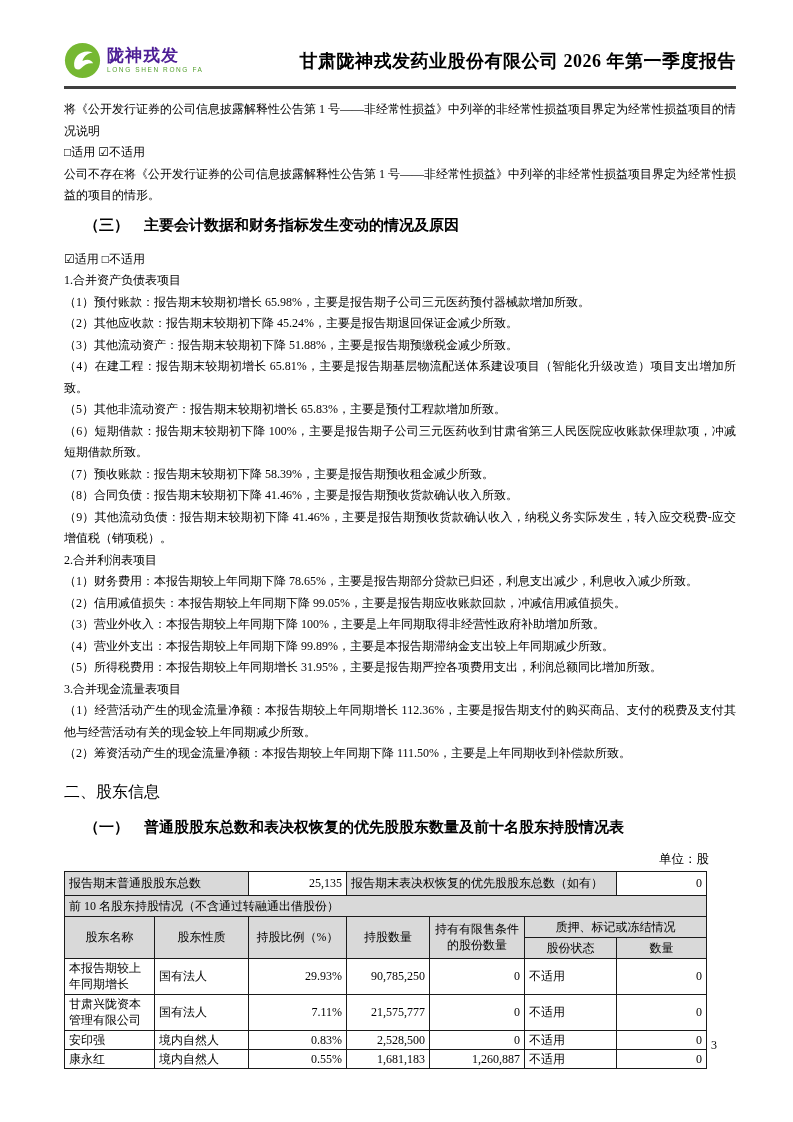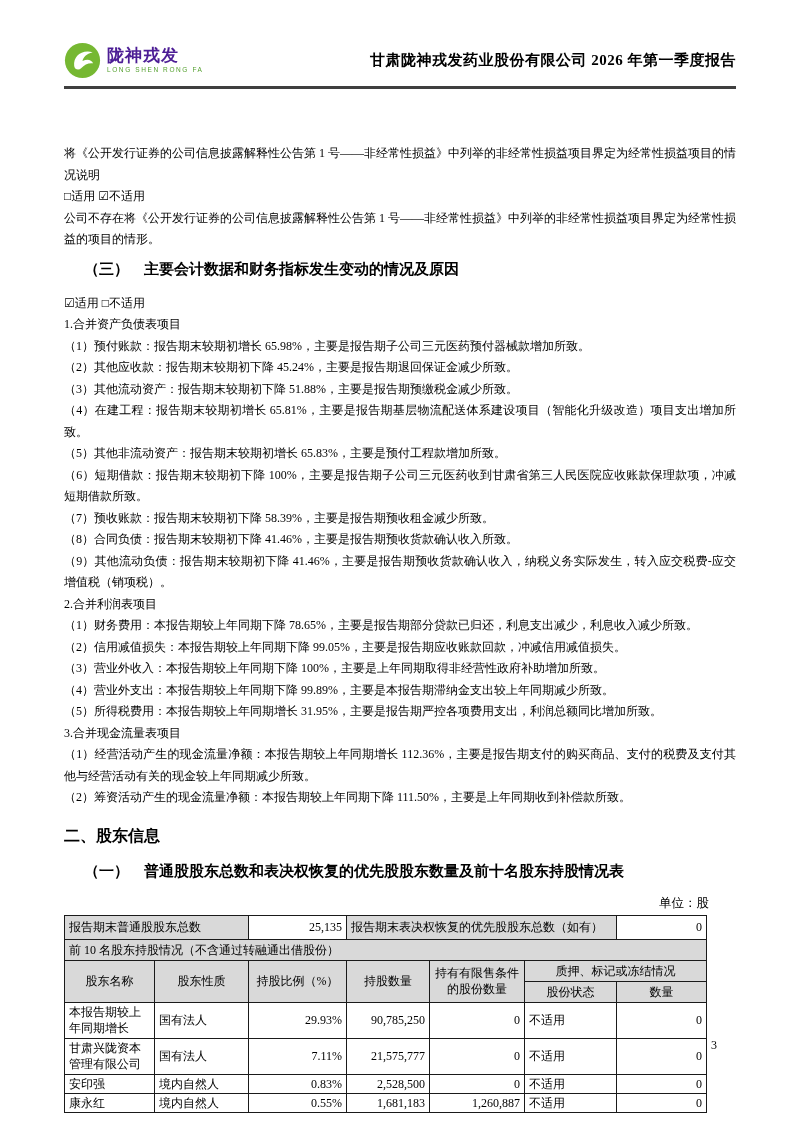--- a/index.html
+++ b/index.html
@@ -12,28 +12,28 @@
   }
   
   .hdr{display:flex;justify-content:space-between;align-items:center;
        padding:42px 0 7px 0;border-bottom:3px solid #3f3f3f;}
   .logo{display:flex;align-items:center;gap:6px;}
   .logo-mark{display:block;}
   .logo-cn{font-family:"Liberation Sans",sans-serif;font-weight:bold;
            font-size:17px;letter-spacing:1px;line-height:18px;}
   .logo-en{font-family:"Liberation Sans",sans-serif;font-size:6.5px;
            letter-spacing:1.6px;line-height:8px;margin-top:1px;}
-  .hdr-title{font-size:15px;font-weight:600;letter-spacing:0.5px;}
+  .hdr-title{font-size:18px;font-weight:600;letter-spacing:0.5px;}
   
   .p{margin:0;font-size:12px;line-height:21.5px;text-align:justify;}
   .h-sub{font-family:"Liberation Sans",sans-serif;font-weight:bold;
          font-size:15px;line-height:22px;margin:7px 0 13px 20px;}
-  .h-main{font-family:"Liberation Sans",sans-serif;font-weight:bold;
+  .h-main{font-family:"Liberation Sans",sans-serif;font-weight:normal;
           font-size:16px;line-height:24px;margin:15px 0 12px 0;}
-  .content{padding-top:10px;margin-top:44px;}
+  .content{padding-top:10px;}
   
   .unit{width:645px;text-align:right;font-size:12.5px;line-height:17px;margin:0 0 3px 0;}
   table.sh{border-collapse:collapse;width:611px;table-layout:fixed;
            font-size:12px;line-height:16px;}
   table.sh td{border:1px solid #1a1a1a;padding:1px 4px;vertical-align:middle;
               overflow:hidden;}
   td.gray{background:#d9d9d9;}
   td.center{}
   td.num{text-align:right;}
   td.lab{text-align:left;}

